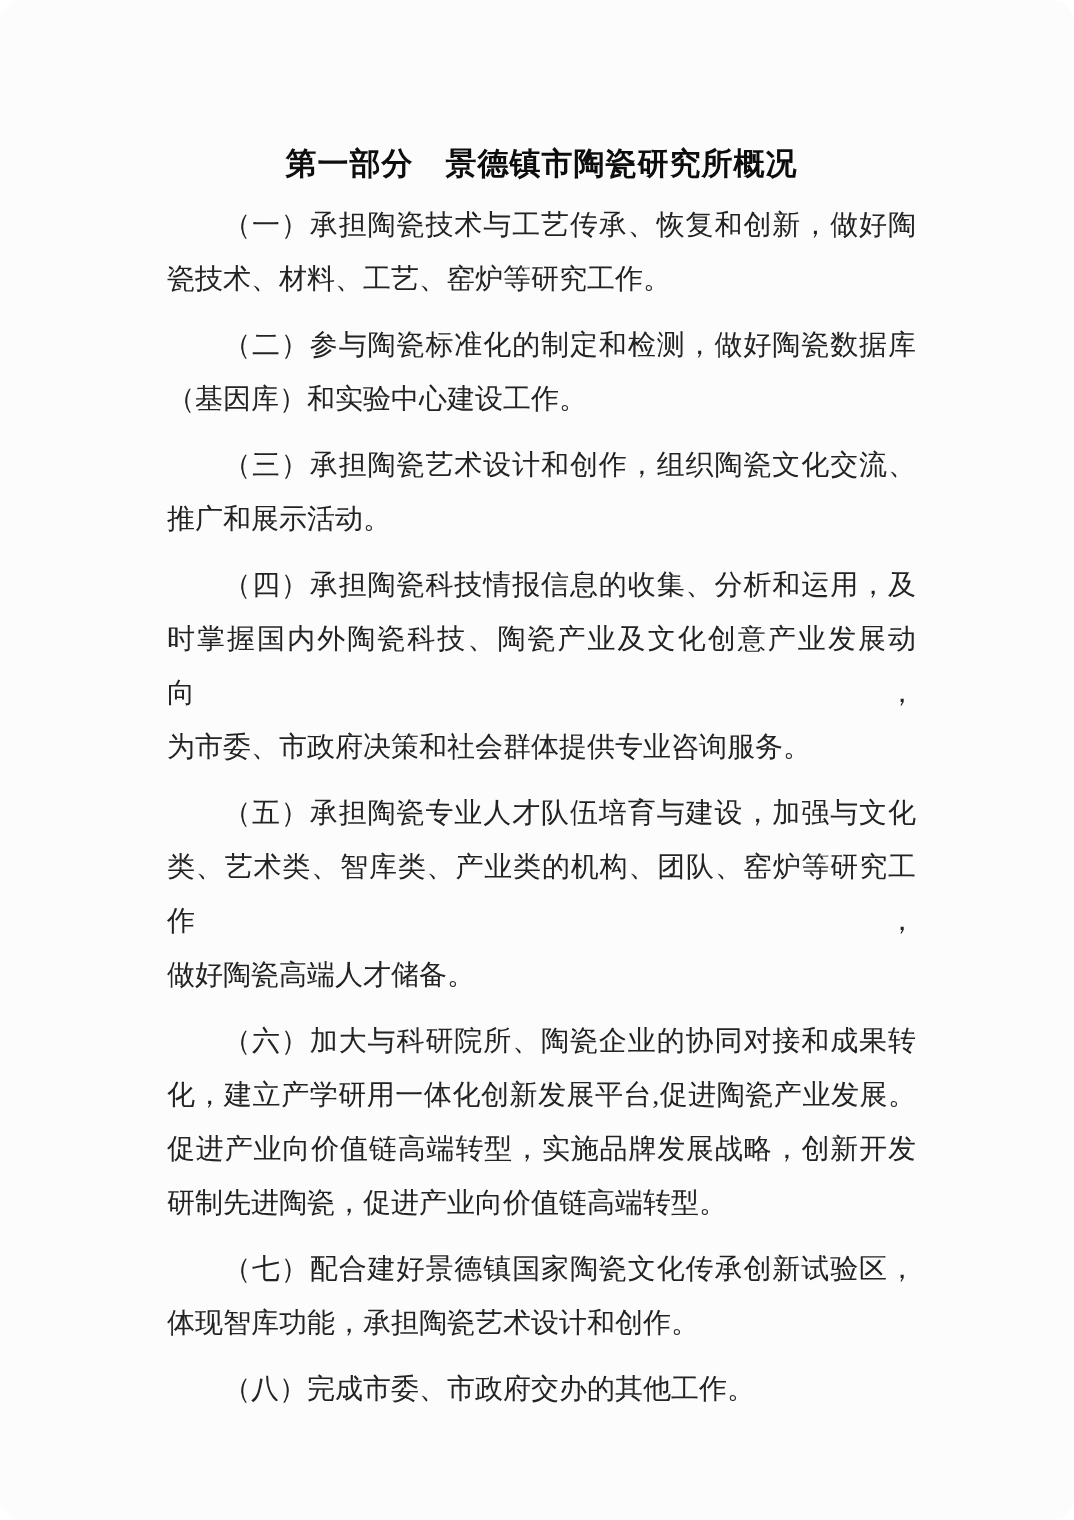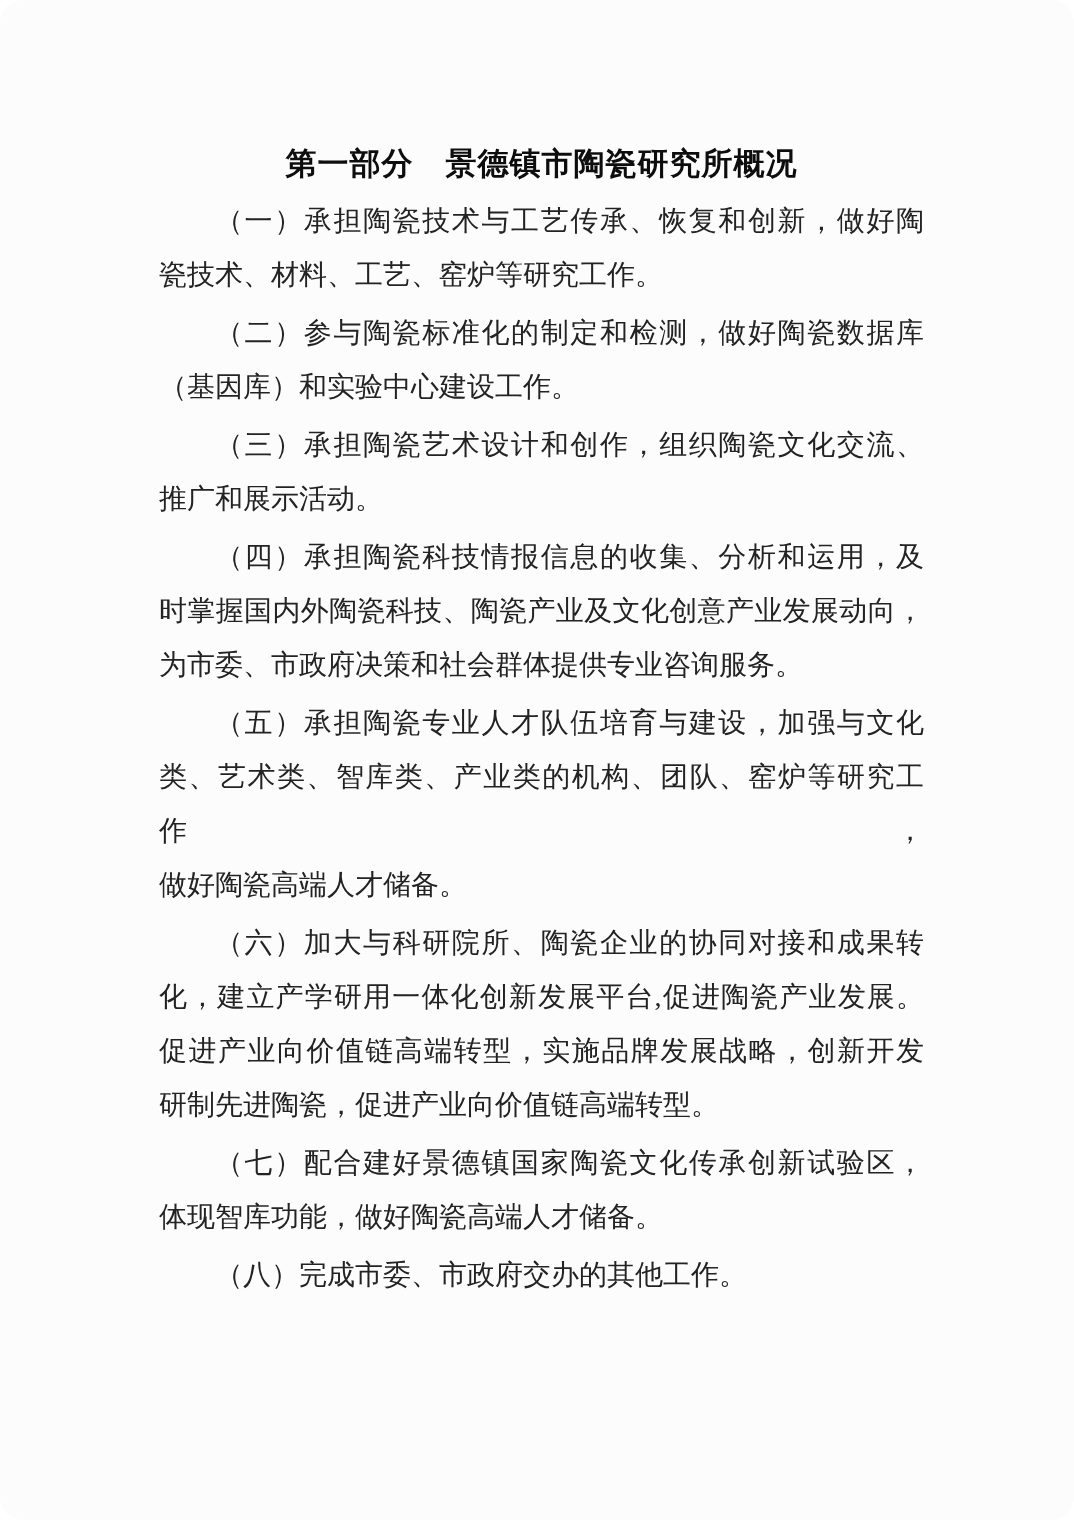--- a/index.html
+++ b/index.html
@@ -39,21 +39,21 @@
     color: #0d0d0d;
     letter-spacing: 1px;
     white-space: nowrap;
   }
   .doc-body {
     margin-top: 8px;
     width: 773px;
     color: #232323;
   }
   .paragraph {
-    margin: 4px;
+    margin: 12px;
   }
   .line {
     font-size: 28px;
     line-height: 54px;
     text-align: justify;
     text-align-last: justify;
     color: #232323;
   }
   .line.first {
     text-indent: 56px;
@@ -101,21 +101,21 @@
 
     <div class="paragraph">
       <div class="line first">（六）加大与科研院所、陶瓷企业的协同对接和成果转</div>
       <div class="line">化，建立产学研用一体化创新发展平台,促进陶瓷产业发展。</div>
       <div class="line">促进产业向价值链高端转型，实施品牌发展战略，创新开发</div>
       <div class="line final">研制先进陶瓷，促进产业向价值链高端转型。</div>
     </div>
 
     <div class="paragraph">
       <div class="line first">（七）配合建好景德镇国家陶瓷文化传承创新试验区，</div>
-      <div class="line final">体现智库功能，做好陶瓷高端人才储备。</div>
+      <div class="line final">体现智库功能，承担陶瓷艺术设计和创作。</div>
     </div>
 
     <div class="paragraph">
       <div class="line first final">（八）完成市委、市政府交办的其他工作。</div>
     </div>
 
   </div>
 </div>
 
 </body></html>

